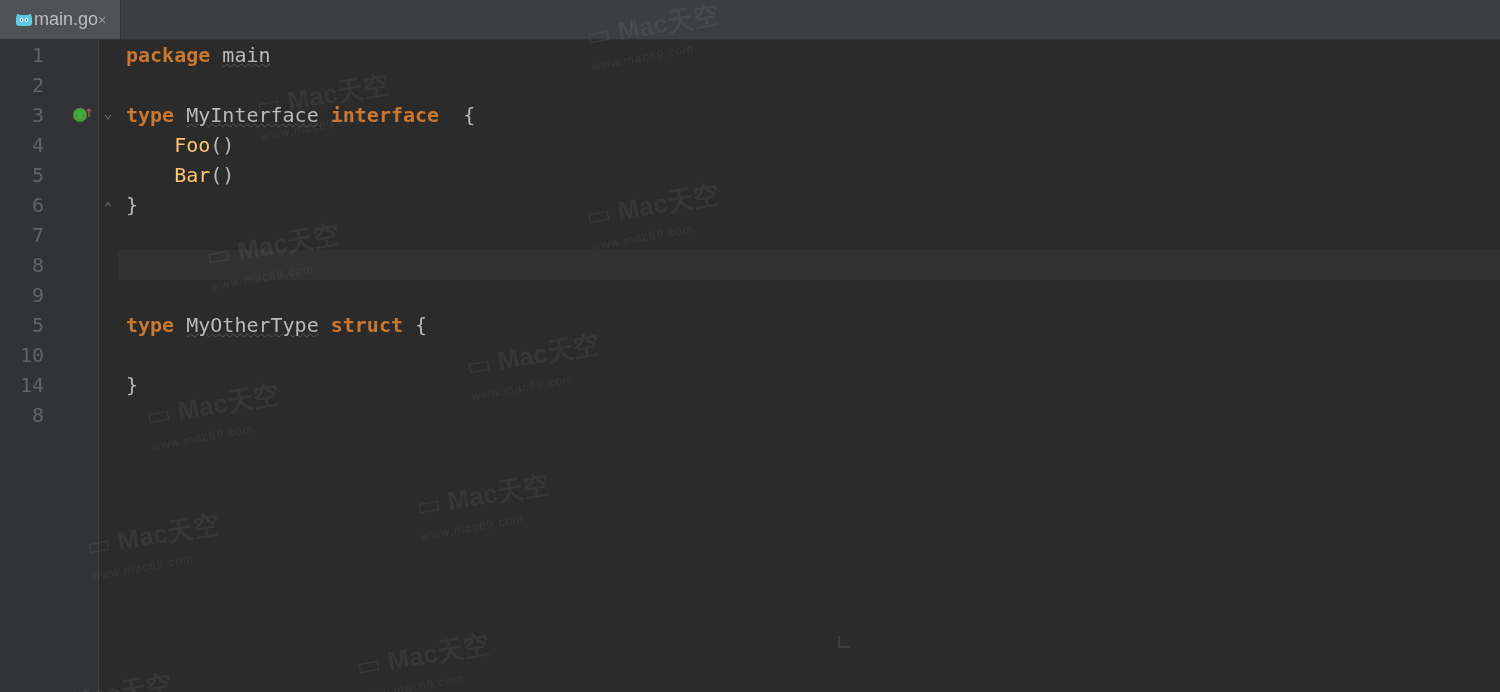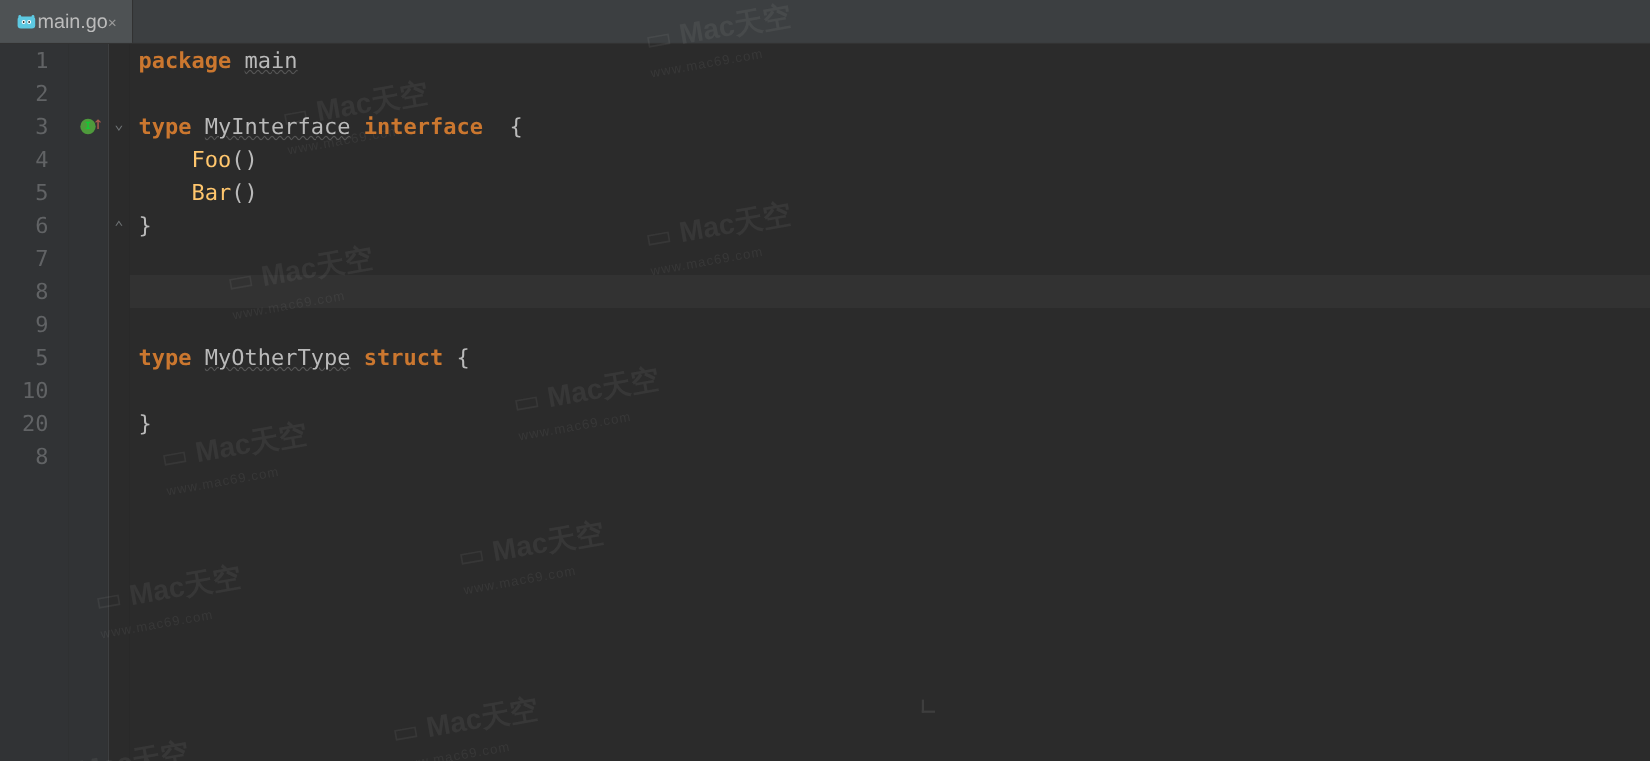--- a/index.html
+++ b/index.html
@@ -180,21 +180,21 @@
       <div class="ln">2</div>
       <div class="ln">3</div>
       <div class="ln">4</div>
       <div class="ln">5</div>
       <div class="ln">6</div>
       <div class="ln">7</div>
       <div class="ln">8</div>
       <div class="ln">9</div>
       <div class="ln">5</div>
       <div class="ln">10</div>
-      <div class="ln">20</div>
+      <div class="ln">14</div>
       <div class="ln">8</div>
     </div>
 
   <div class="marker-col">
     <div class="marker impl-marker" title="Has implementations">
       <span class="dot">I</span>
       <span class="arrow">↑</span>
     </div>
   </div>
 

